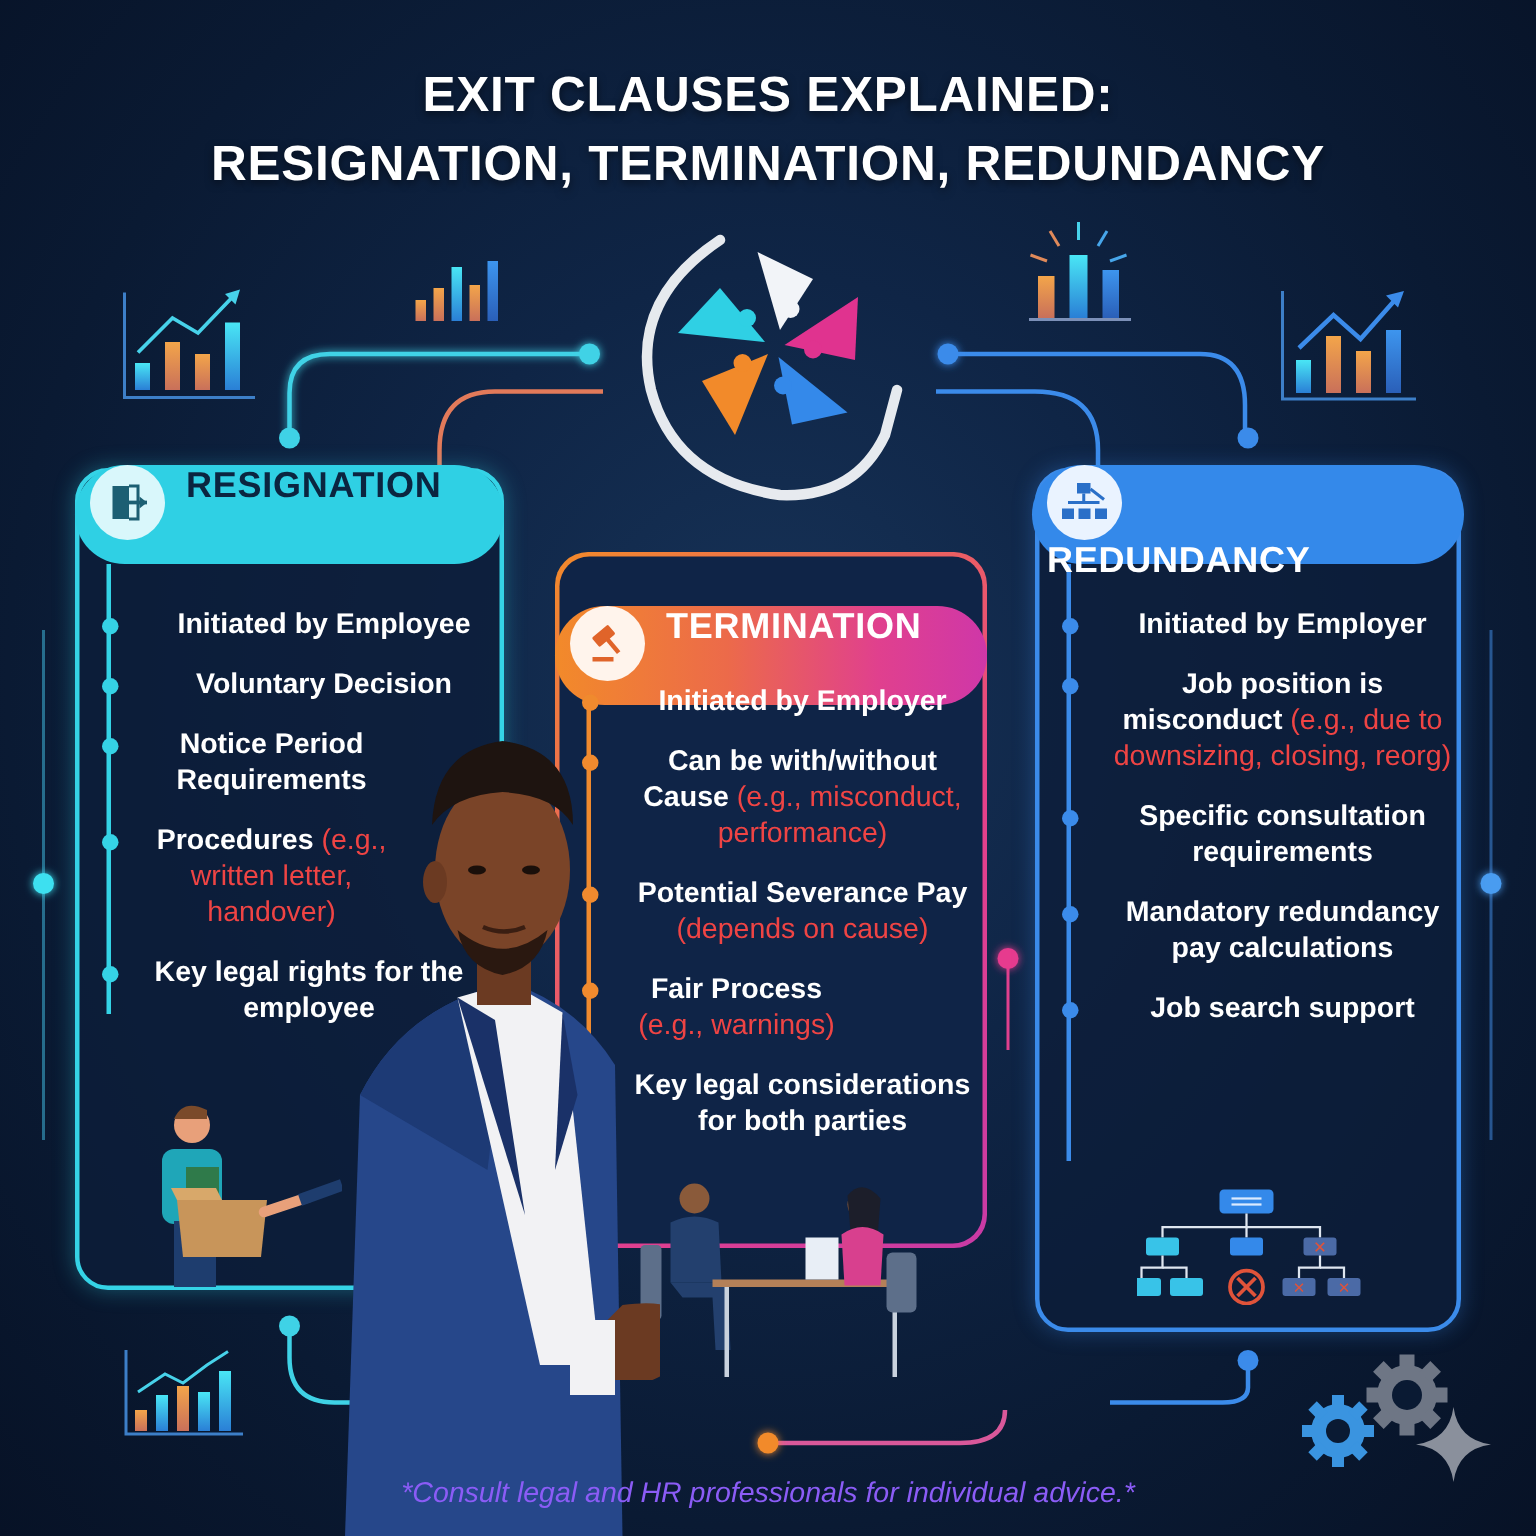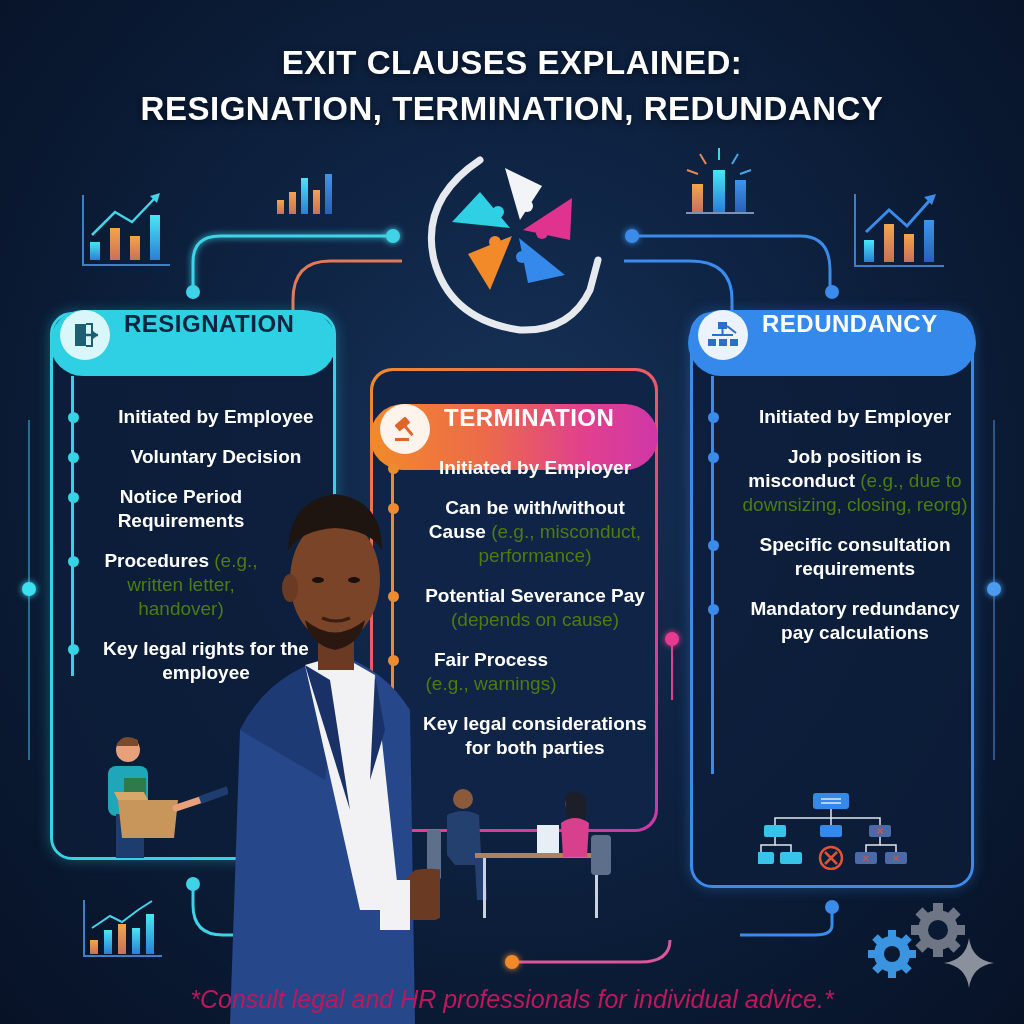--- a/index.html
+++ b/index.html
@@ -40,47 +40,47 @@
   }
   .header .icon-circle {
     width: 50px; height: 50px; border-radius: 50%;
     display: flex; align-items: center; justify-content: center;
     margin-right: 14px; flex: none;
   }
   .header.resignation { left: 50px; top: 310px; width: 286px; background: #2fd0e4; color: #0b2540; }
   .header.resignation .icon-circle { background: #d9f7fb; }
   .header.termination { left: 370px; top: 368px; width: 288px; background: linear-gradient(90deg,#f28a2a 0%, #ec6a4a 40%, #e0408e 75%, #cf37a8 100%); color: #ffffff; margin-top: 36px; }
   .header.termination .icon-circle { background: #fff4ec; }
-  .header.redundancy { left: 688px; top: 310px; width: 288px; background: #3489ea; color: #ffffff; }
+  .header.redundancy { left: 688px; top: 310px; width: 288px; background: #3489ea; color: #ffffff; flex-direction: column; }
   .header.redundancy .icon-circle { background: #eaf3ff; }
 
   
   .vline { position: absolute; width: 3px; }
   .bullet-list { position: absolute; list-style: none; }
   .bullet-list li {
     position: relative; padding-left: 20px; margin-bottom: 16px;
     font-size: 19px; line-height: 24px; color: #ffffff; text-align: center;
   }
   .bullet-list li .dot {
     position: absolute; left: -8px; top: 7px; width: 11px; height: 11px; border-radius: 50%;
   }
   .bullet-list li .strong { font-weight: 700; }
-  .bullet-list li .light { font-weight: 400; color: #4d7c0f; }
+  .bullet-list li .light { font-weight: 400; color: #ef4444; }
 
   .res-list { left: 76px; top: 405px; width: 260px; }
   .res-list .dot { background: #35d3e6; }
   .ter-list { left: 396px; top: 456px; width: 258px; }
   .ter-list .dot { background: #f08a2e; }
   .red-list { left: 716px; top: 405px; width: 258px; }
   .red-list .dot { background: #3b8bea; }
 
   
   .footer {
     position: absolute; left: 0; top: 985px; width: 1024px; text-align: center;
-    font-style: italic; font-size: 25px; color: #be185d;
+    font-style: italic; font-size: 19px; color: #8b5cf6;
   }
 
   
   .person { position: absolute; left: 210px; top: 480px; width: 230px; height: 544px; }
 </style>
 </head>
 <body>
 
 <svg class="abs" style="left:0;top:0" width="1024" height="1024" viewBox="0 0 1024 1024">
   <defs>
@@ -285,20 +285,21 @@
         <line x1="20" y1="6" x2="29" y2="13" stroke="#2a6fc8" stroke-width="2"></line>
       </svg>
   </span>
   <span>REDUNDANCY</span>
 </div>
 <ul class="bullet-list red-list">
   <li><span class="dot"></span><span class="strong">Initiated by Employer</span><span class="light"></span></li>
   <li><span class="dot"></span><span class="strong">Job position is misconduct</span><span class="light"> (e.g., due to downsizing, closing, reorg)</span></li>
   <li><span class="dot"></span><span class="strong">Specific consultation requirements</span><span class="light"></span></li>
   <li><span class="dot"></span><span class="strong">Mandatory redundancy pay calculations</span><span class="light"></span></li>
+  <li><span class="dot"></span><span class="strong">Job search support</span><span class="light"></span></li>
 </ul>
 <svg class="abs" style="left:758px;top:790px" width="150" height="80" viewBox="0 0 150 80">
   <rect x="55" y="3" width="36" height="16" rx="3" fill="#3489ea"></rect>
   <line x1="63" y1="9" x2="83" y2="9" stroke="#dbeaff" stroke-width="1.5"></line>
     <line x1="63" y1="13" x2="83" y2="13" stroke="#dbeaff" stroke-width="1.5"></line>
   <polyline points="73,19 73,28 17,28 17,35" fill="none" stroke="#dfe6f0" stroke-width="1.5"></polyline>
   <polyline points="73,28 122,28 122,35" fill="none" stroke="#dfe6f0" stroke-width="1.5"></polyline>
   <line x1="73" y1="28" x2="73" y2="35" stroke="#dfe6f0" stroke-width="1.5"></line>
   <rect x="6" y="35" width="22" height="12" rx="2" fill="#38c3e8"></rect>
   <rect x="62" y="35" width="22" height="12" rx="2" fill="#3489ea"></rect>

